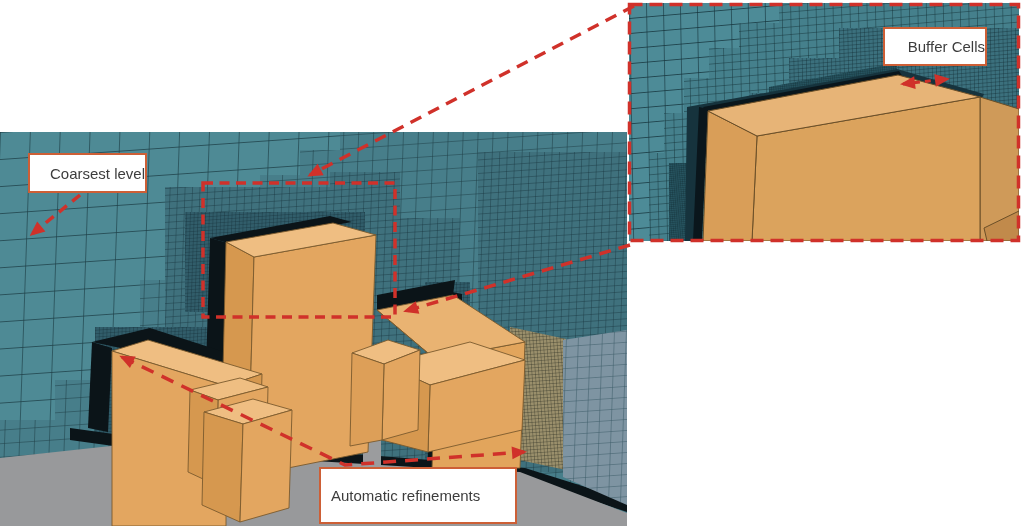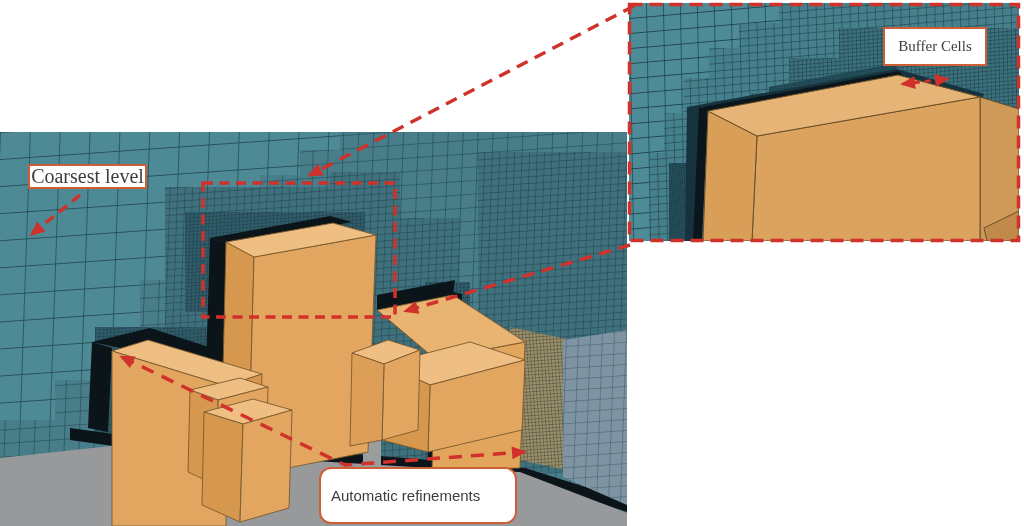--- a/index.html
+++ b/index.html
@@ -8,25 +8,25 @@
   .abs{position:absolute;}
   .callout{
     position:absolute;
     background:#ffffff;
     border:2px solid #cd5f36;
     color:#3d3d3d;
     display:flex;flex-direction:column;justify-content:center;
     box-sizing:border-box;
     z-index:30;
   }
-  .callout.center{align-items:center;text-align:center;font-family:Liberation Serif, serif;}
-  #label-coarsest{left:28px;top:164px;width:119px;height:25px;font-size:20px;}
+  .callout.center{align-items:flex-end;text-align:center;}
+  #label-coarsest{left:28px;top:153px;width:119px;height:40px;font-size:15px;}
   #label-buffer{left:883px;top:27px;width:104px;height:39px;font-size:15px;}
   #label-autoref{left:319px;top:467px;width:198px;height:57px;font-size:15px;line-height:21px;
-                 padding-left:10px;align-items:flex-start;border-radius:12px;}
+                 padding-left:10px;align-items:flex-start;}
   svg{display:block;}
   #main-view{left:0;top:132px;z-index:1;}
   #inset-view{left:629px;top:3px;z-index:1;}
   #annotations{left:0;top:0;z-index:20;pointer-events:none;}
 </style>
 </head>
 <body>
 
 <div id="canvas">
 

